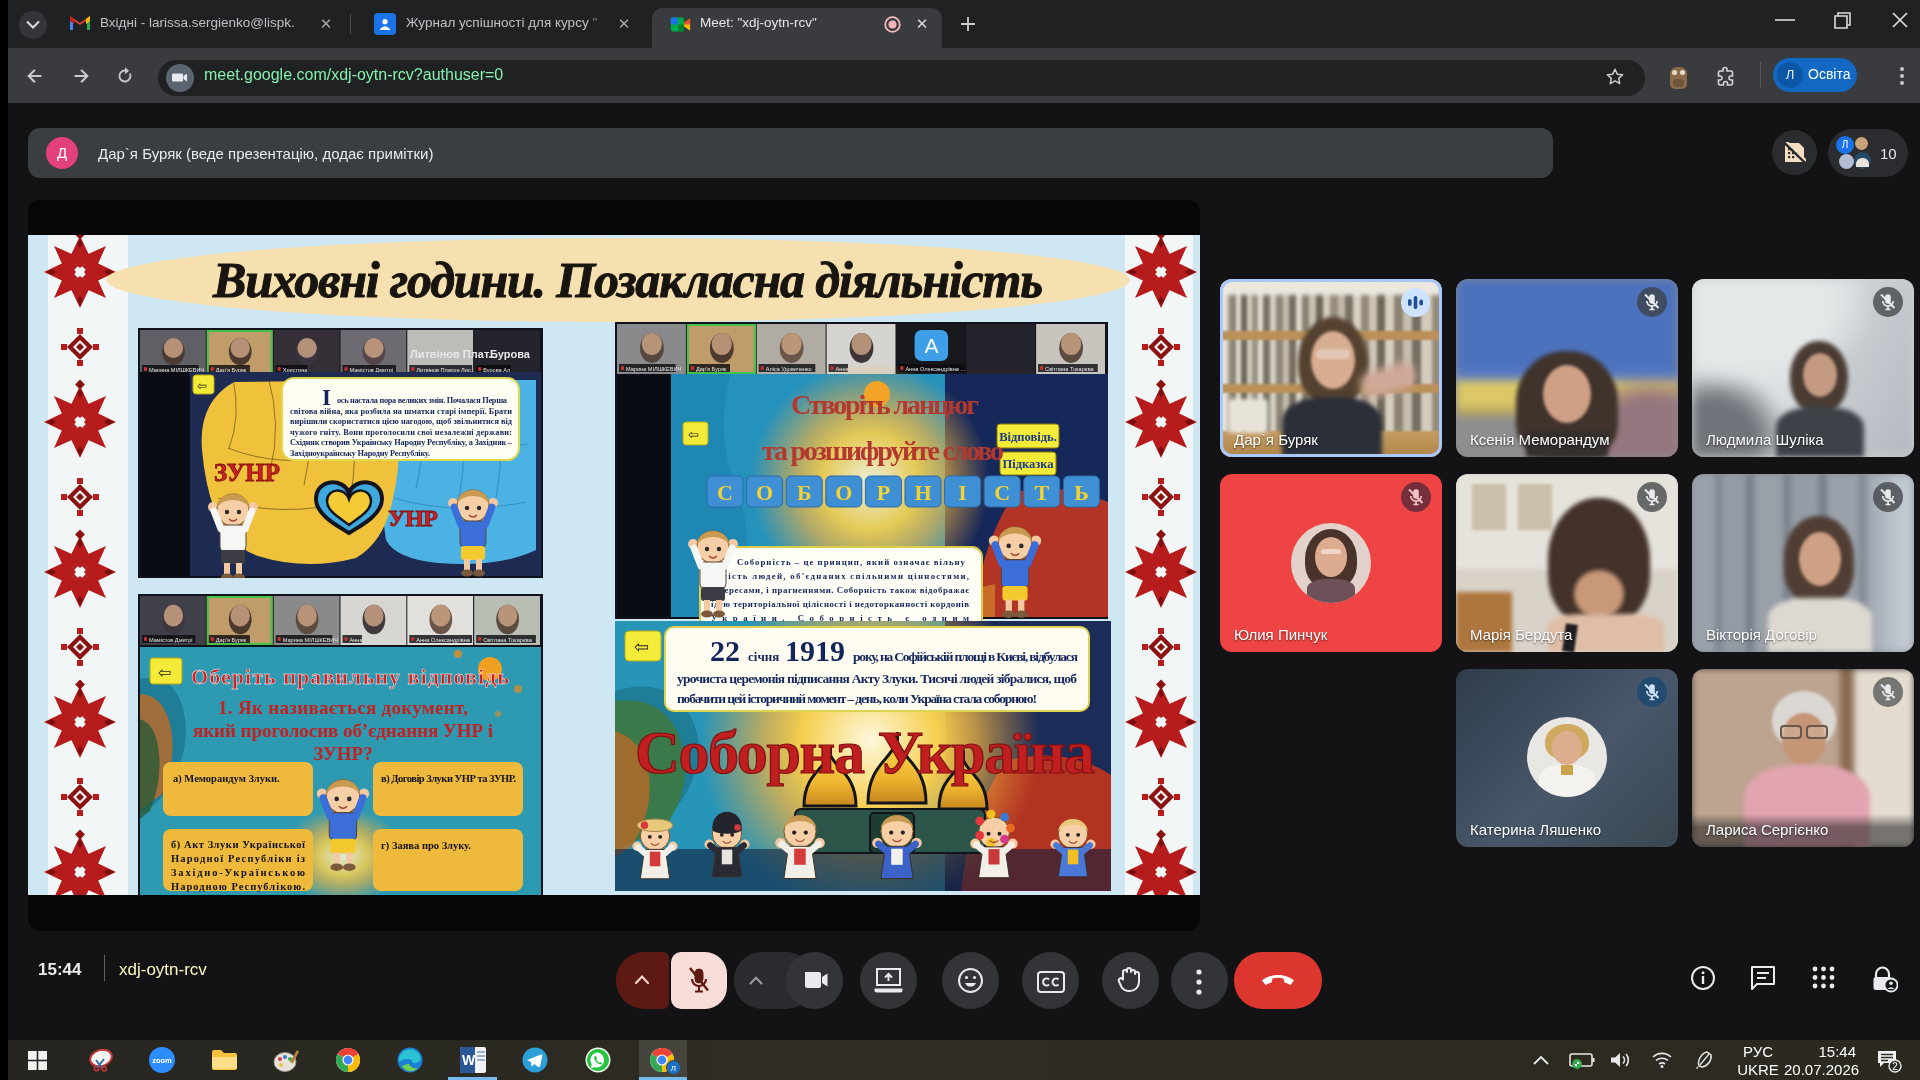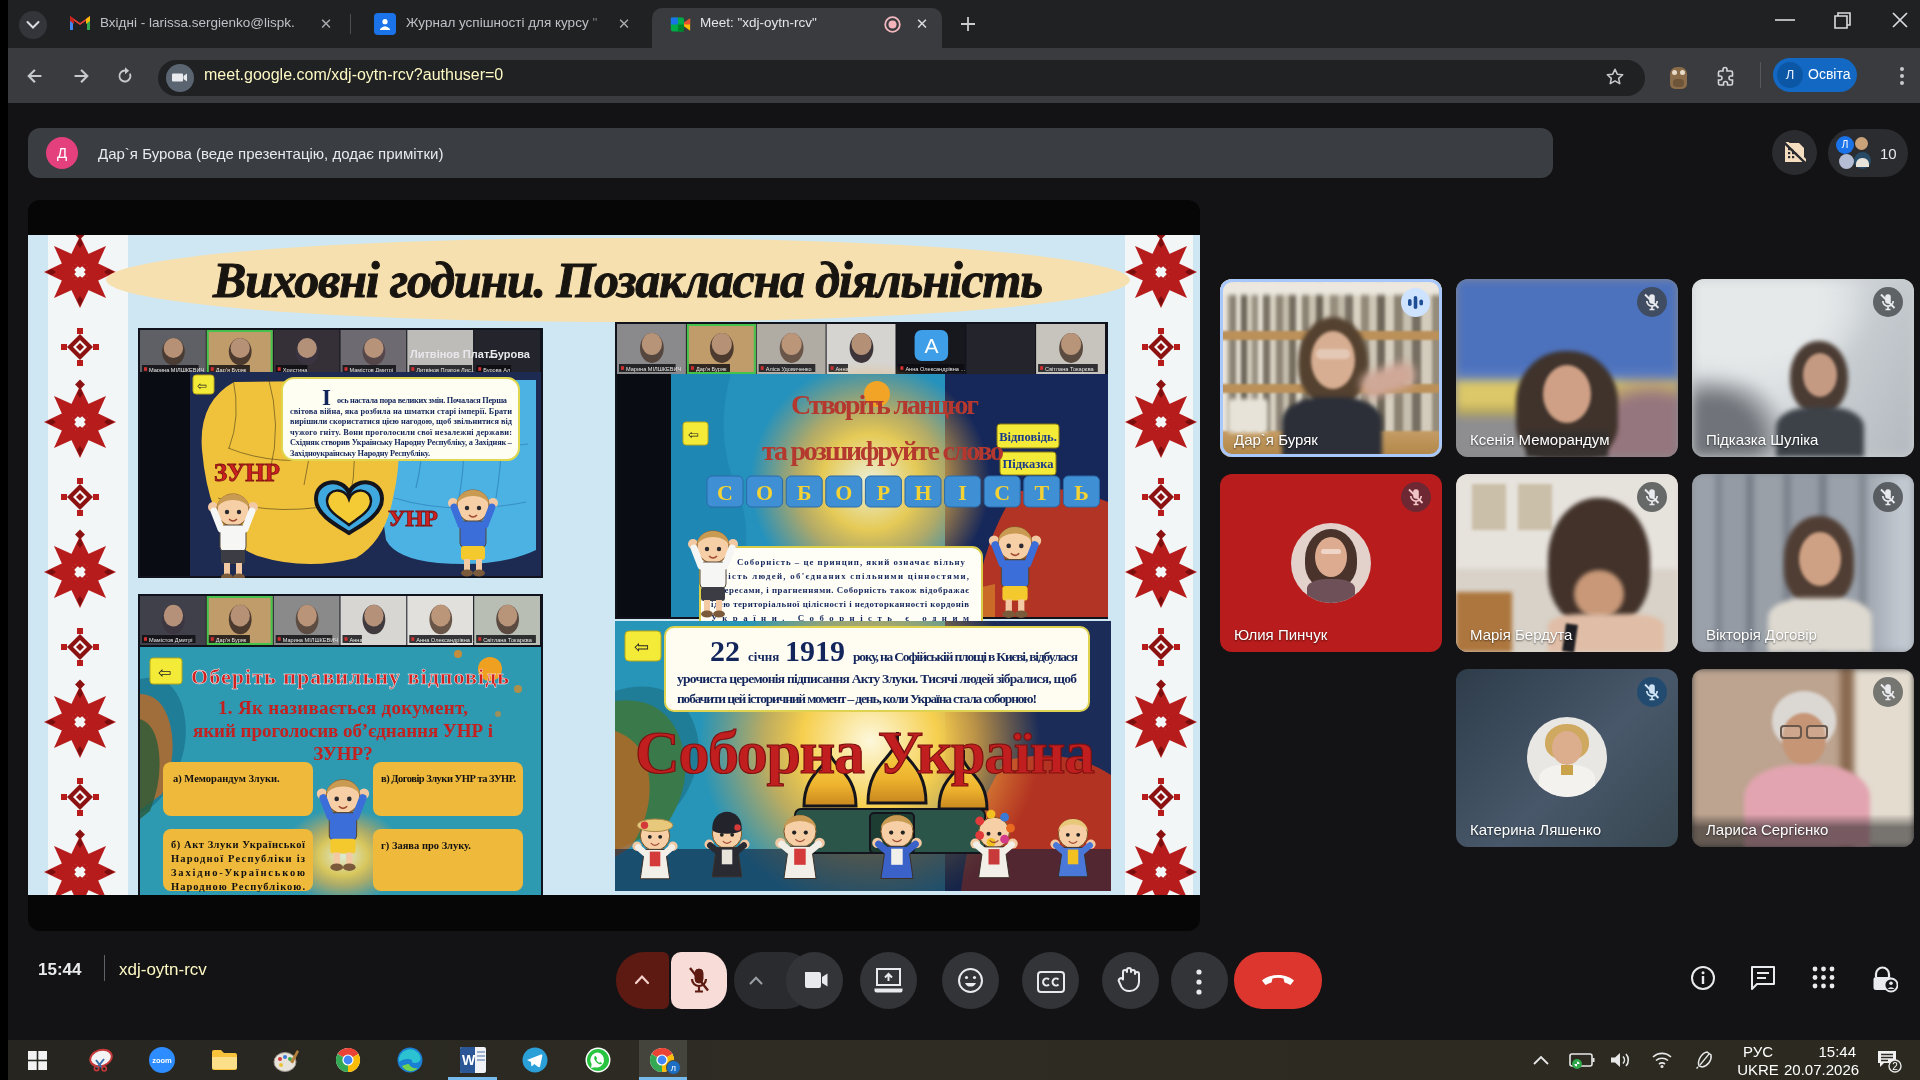--- a/index.html
+++ b/index.html
@@ -87,21 +87,21 @@
         <path d="M5 11 h11.2 l-5-5 L13 4.5 20.5 12 13 19.5 11.2 18 l5-5 H5z" fill="#c7cacd"></path>
       </svg>
   <svg class="abs" style="left:106px;top:17px" width="22" height="22" viewBox="0 0 24 24">
         <path d="M12 5 a7 7 0 1 0 6.3 4 l-1.9.8 A5 5 0 1 1 12 7 v3 l4.5-3.7 L12 2.5z" fill="#c7cacd"></path>
       </svg>
   <div class="abs" style="left:150px;top:12px;width:1487px;height:36px;border-radius:18px;background:#1f2123"></div>
   <div class="abs" style="left:158px;top:16px;width:28px;height:28px;border-radius:50%;background:#5b6572"></div>
   <svg class="abs" style="left:164px;top:23px" width="16" height="13" viewBox="0 0 16 13">
         <path d="M1 2.5 h9 a1 1 0 0 1 1 1 v6 a1 1 0 0 1 -1 1 h-9 a1 1 0 0 1 -1-1 v-6 a1 1 0 0 1 1-1z M11.5 5 l3.5-2.5 v8 L11.5 8z" fill="#e9ebee"></path>
       </svg>
-  <div class="abs" style="left:196px;top:18px;font-size:16px;color:#fef9c3">meet.google.com/xdj-oytn-rcv?authuser=0</div>
+  <div class="abs" style="left:196px;top:18px;font-size:16px;color:#86efac">meet.google.com/xdj-oytn-rcv?authuser=0</div>
   <svg class="abs" style="left:1596px;top:18px" width="22" height="22" viewBox="0 0 24 24">
         <path d="M12 3.5 l2.5 5.4 5.9.6 -4.4 4 1.2 5.8 L12 16.3 6.8 19.3 8 13.5 3.6 9.5 l5.9-.6z" fill="none" stroke="#c7cacd" stroke-width="1.7" stroke-linejoin="round"></path>
       </svg>
 
   <div class="abs" style="left:1662px;top:19px;width:17px;height:22px;border-radius:7px 7px 5px 5px;background:#8a6b4a"></div>
   <div class="abs" style="left:1664px;top:22px;width:5px;height:5px;border-radius:50%;background:#e8dcc8"></div>
   <div class="abs" style="left:1672px;top:22px;width:5px;height:5px;border-radius:50%;background:#e8dcc8"></div>
   <div class="abs" style="left:1665px;top:31px;width:11px;height:8px;border-radius:4px;background:#6e5438"></div>
   <svg class="abs" style="left:1706px;top:17px" width="24" height="24" viewBox="0 0 24 24">
         <path d="M9 4.5 a2 2 0 0 1 4 0 v1.5 h4 a1.5 1.5 0 0 1 1.5 1.5 v3.5 h-1.5 a2 2 0 0 0 0 4 h1.5 v3.5 a1.5 1.5 0 0 1 -1.5 1.5 h-3.5 v-1.5 a2 2 0 0 0 -4 0 v1.5 H6 a1.5 1.5 0 0 1 -1.5-1.5 v-3.5 h1.5 a2 2 0 0 0 0-4 H4.5 v-3.5 A1.5 1.5 0 0 1 6 6 h3z" fill="none" stroke="#d4d6d9" stroke-width="1.6"></path>
@@ -116,21 +116,21 @@
           <circle cx="10" cy="4" r="2"></circle>
           <circle cx="10" cy="11" r="2"></circle>
           <circle cx="10" cy="18" r="2"></circle>
         </g>
       </svg>
 </div>
 <div id="meet">
   <div class="chipbar"></div>
   <div class="abs" style="left:38px;top:34px;width:32px;height:32px;border-radius:50%;background:#e4407e"></div>
   <div class="abs" style="left:38px;top:41px;width:32px;text-align:center;font-size:15px;color:#fff">Д</div>
-  <div class="abs" style="left:90px;top:42px;font-size:15px;color:#e8eaed">Дар`я Бурова (веде презентацію, додає примітки)</div>
+  <div class="abs" style="left:90px;top:42px;font-size:15px;color:#e8eaed">Дар`я Буряк (веде презентацію, додає примітки)</div>
 
   <div class="abs" style="left:1764px;top:27px;width:45px;height:45px;border-radius:50%;background:#2b2c2f"></div>
   <svg class="abs" style="left:1775px;top:39px" width="23" height="22" viewBox="0 0 23 22">
         <path d="M2 1 h14 l5 5 v12 a2 2 0 0 1 -2 2 h-17z" fill="#f5ddc0"></path>
         <g fill="#2b2c2f">
           <rect x="5" y="6" width="2.2" height="2.2"></rect>
           <rect x="9" y="6" width="2.2" height="2.2"></rect>
           <rect x="5" y="10" width="2.2" height="2.2"></rect>
           <rect x="9" y="10" width="2.2" height="2.2"></rect>
           <rect x="5" y="14" width="2.2" height="2.2"></rect>
@@ -776,23 +776,23 @@
     <div class="micoff" style="background:rgba(60,64,67,.75)">
           <svg width="20" height="20" viewBox="0 0 20 20">
             <g stroke="#e8eaed" fill="#e8eaed">
               <path d="M10 2.2 a2.8 2.8 0 0 1 2.8 2.8 v4 a2.8 2.8 0 0 1 -5.6 0 v-4 A2.8 2.8 0 0 1 10 2.2z" stroke="none"></path>
               <path d="M4.8 9 a5.2 5.2 0 0 0 10.4 0" fill="none" stroke-width="1.7"></path>
               <path d="M10 14.2 v3 M7.5 17.5 h5" fill="none" stroke-width="1.7"></path>
               <path d="M3 2.5 L16.5 16" fill="none" stroke-width="1.9"></path>
             </g>
           </svg>
         </div>
-    <div class="tname">Підказка Шуліка</div>
+    <div class="tname">Людмила Шуліка</div>
   </div>
-  <div class="tile" style="left:1212px;top:371px;background:#b91c1c">
+  <div class="tile" style="left:1212px;top:371px;background:#ef4444">
     <div class="abs" style="left:71px;top:49px;width:80px;height:80px;border-radius:50%;background:#e3d2cc;overflow:hidden">
       <div class="abs" style="left:14px;top:6px;width:52px;height:60px;border-radius:50% 50% 42% 42%;background:#49332b"></div>
       <div class="abs" style="left:24px;top:14px;width:32px;height:40px;border-radius:50%;background:#dcab90"></div>
       <div class="abs" style="left:30px;top:26px;width:20px;height:5px;border-radius:3px;background:rgba(255,255,255,.5)"></div>
       <div class="abs" style="left:16px;top:56px;width:48px;height:24px;border-radius:40% 40% 0 0;background:#6e5058"></div>
     </div>
     <div class="micoff" style="background:rgba(96,42,56,.85)">
           <svg width="20" height="20" viewBox="0 0 20 20">
             <g stroke="#f0c4c4" fill="#f0c4c4">
               <path d="M10 2.2 a2.8 2.8 0 0 1 2.8 2.8 v4 a2.8 2.8 0 0 1 -5.6 0 v-4 A2.8 2.8 0 0 1 10 2.2z" stroke="none"></path>

